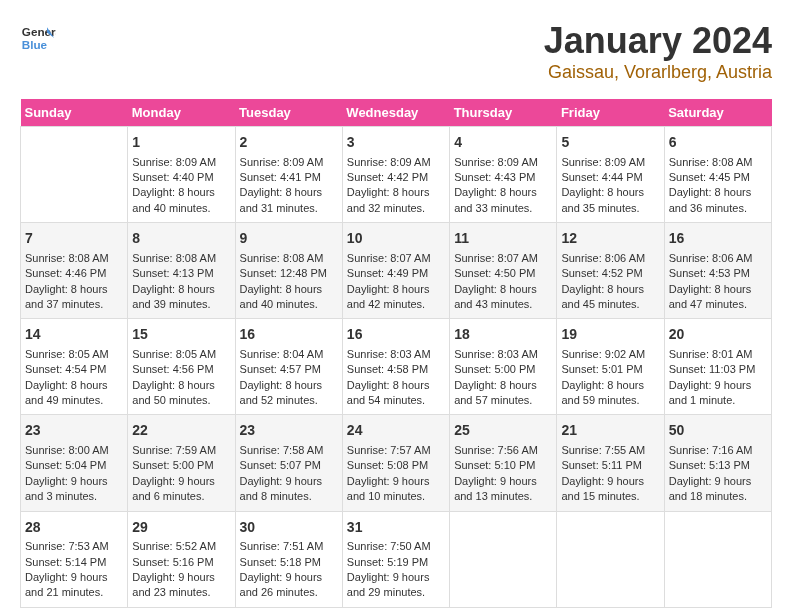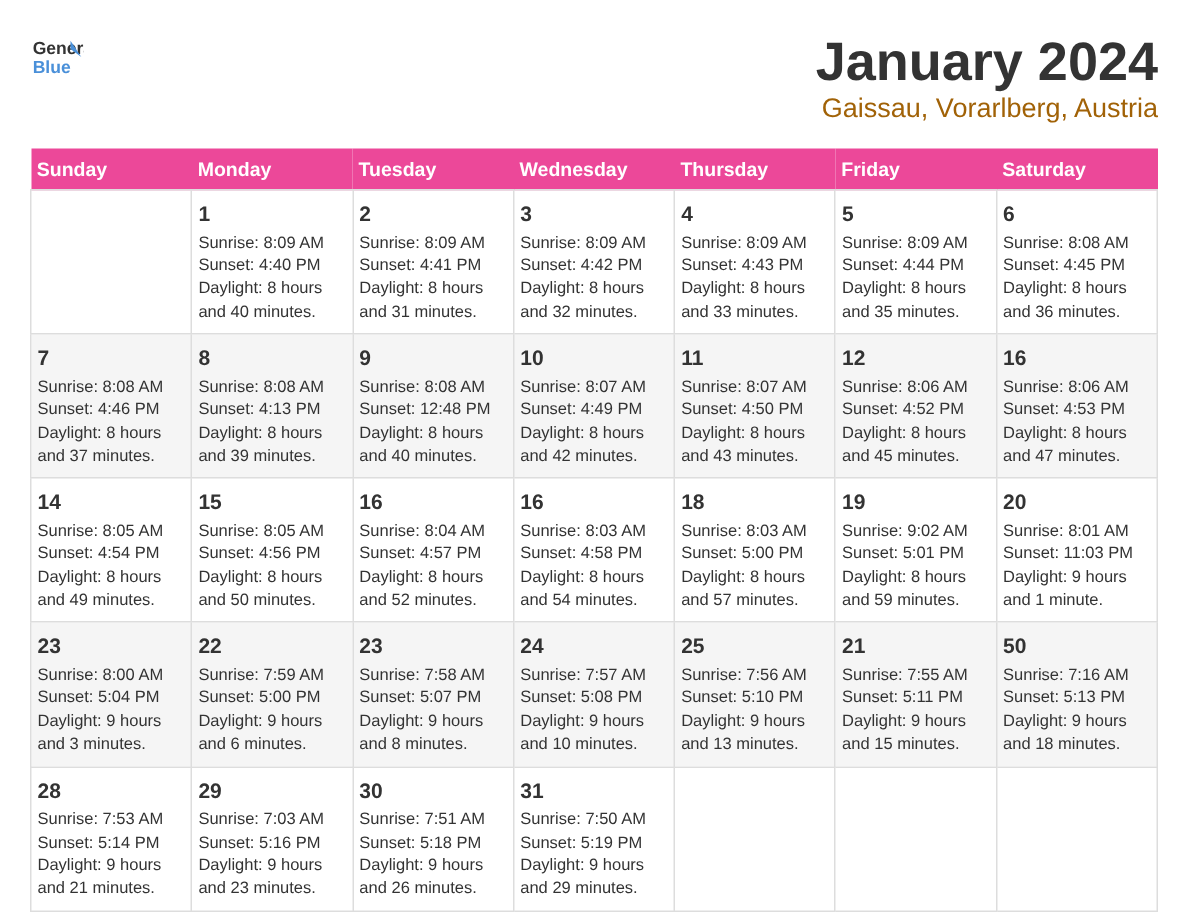--- a/index.html
+++ b/index.html
@@ -307,21 +307,21 @@
       <tr>
         <td>
           <span class="day-num">28</span>
           <div>Sunrise: 7:53 AM</div>
           <div>Sunset: 5:14 PM</div>
           <div>Daylight: 9 hours</div>
           <div>and 21 minutes.</div>
         </td>
         <td>
           <span class="day-num">29</span>
-          <div>Sunrise: 7:03 AM</div>
+          <div>Sunrise: 5:52 AM</div>
           <div>Sunset: 5:16 PM</div>
           <div>Daylight: 9 hours</div>
           <div>and 23 minutes.</div>
         </td>
         <td>
           <span class="day-num">30</span>
           <div>Sunrise: 7:51 AM</div>
           <div>Sunset: 5:18 PM</div>
           <div>Daylight: 9 hours</div>
           <div>and 26 minutes.</div>

